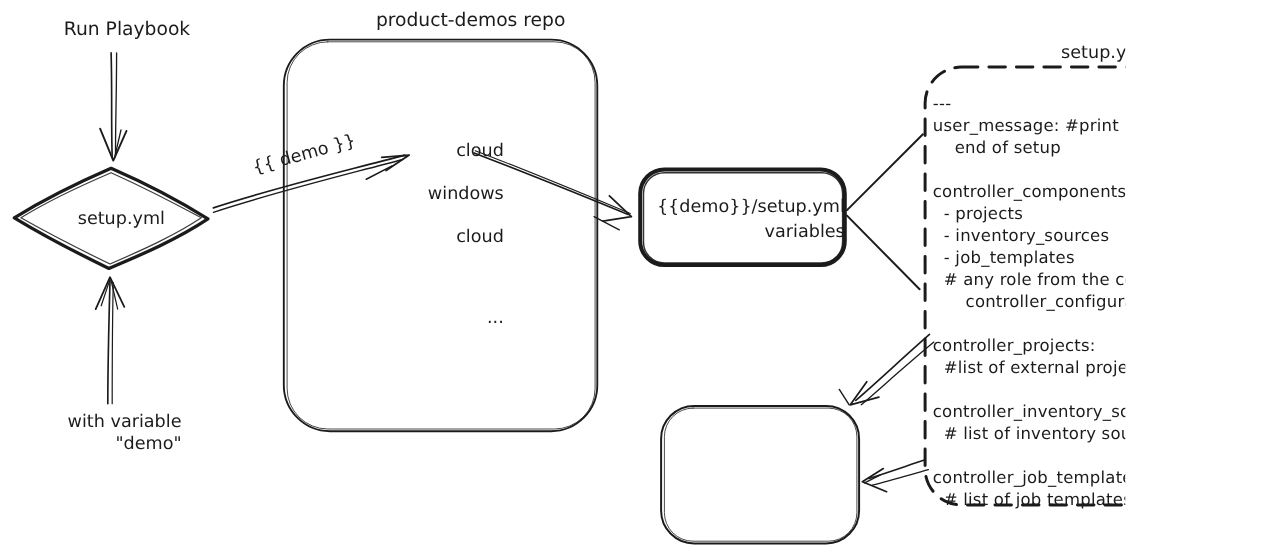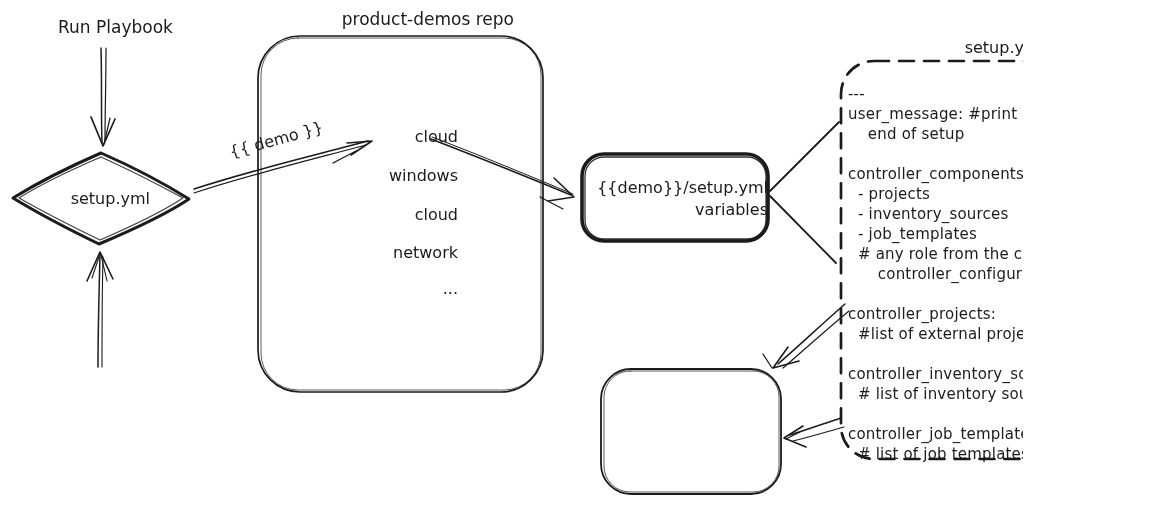--- a/index.html
+++ b/index.html
@@ -120,31 +120,32 @@
     <g>
       <path d="M841 418 C 823 424, 806 430, 790 435" stroke-width="1.5"></path>
       <path d="M844 427 C 826 432, 809 437, 793 441" stroke-width="1.2"></path>
       <path d="M803 426 L784 438 L806 447" stroke-width="1.6"></path>
       <path d="M800 432 L786 439" stroke-width="1.2"></path>
     </g>
   </svg>
 
   <div class="label fs17" style="left:58px; top:17px;">Run Playbook</div>
 
+  <div class="label fs16 center" style="left:40px; top:373px; width:125px;">with variable
+"demo"</div>
 
   <div class="label fs16 center" style="left:50px; top:189px; width:100px;">setup.yml</div>
 
   <div class="label fs16 rotated" style="left:230px; top:143px;">{{ demo }}</div>
 
   <div class="label fs17 center" style="left:314px; top:9px; width:200px;">product-demos repo</div>
 
   <div class="label fs16 center" style="left:338px; top:127px; width:120px;">cloud</div>
   <div class="label fs16 center" style="left:338px; top:166px; width:120px;">windows</div>
   <div class="label fs16 center" style="left:338px; top:205px; width:120px;">cloud</div>
-  <div class="label fs16 center" style="left:338px; top:243px; width:120px;">network</div>
   <div class="label fs16 center" style="left:338px; top:279px; width:120px;">...</div>
 
   <div class="label fs16 center" style="left:582px; top:177px; width:186px; line-height:22px;">{{demo}}/setup.yml
 variables</div>
 
   <div class="label fs16 center" style="left:939px; top:38px; width:105px;">setup.yml</div>
 
   <div class="label fs15 yaml" style="left:848px; top:84px;">---
 user_message: #print notes at the
     end of setup

